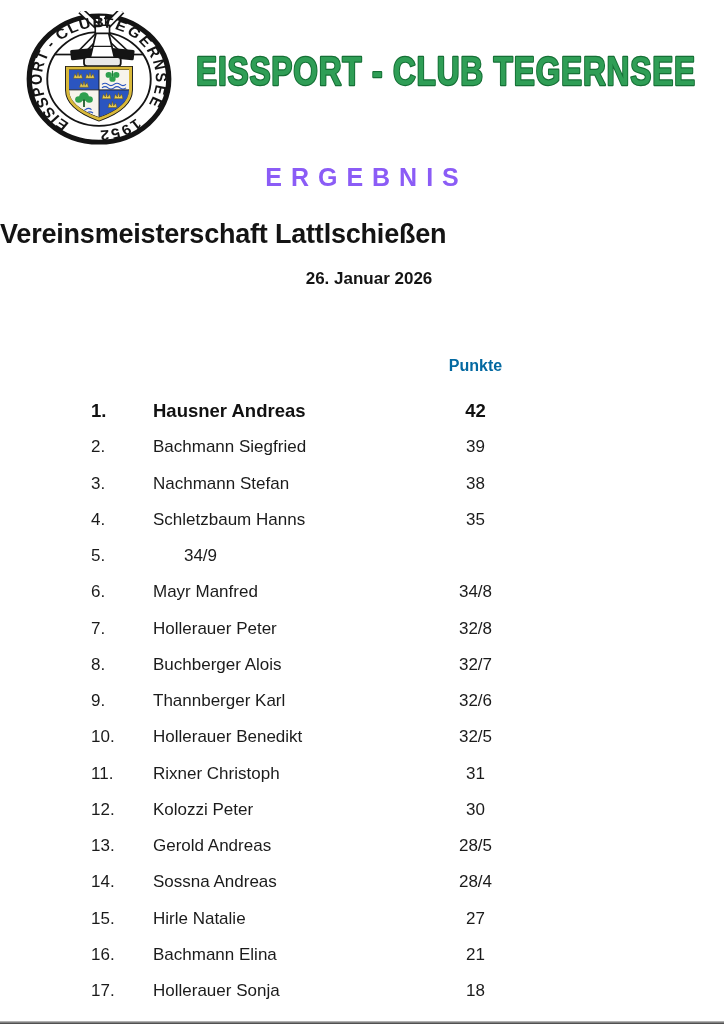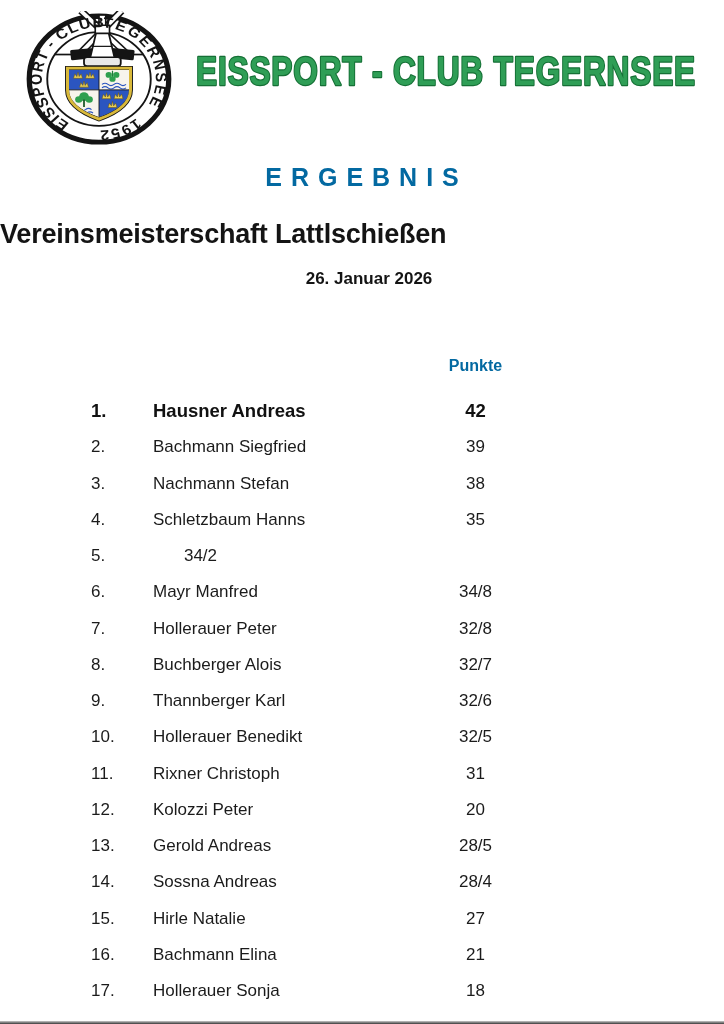--- a/index.html
+++ b/index.html
@@ -53,21 +53,21 @@
   .heading {
     position: absolute;
     top: 163px;
     left: 0;
     right: 0;
     text-align: center;
     font-size: 25px;
     font-weight: bold;
     letter-spacing: 9px;
     text-indent: 9px;
-    color: #0369a1;
+    color: #8b5cf6;
   }
   .event-title {
     position: absolute;
     top: 219px;
     left: 0;
     right: 0;
     text-align: left;
     font-size: 27px;
     font-weight: bold;
     letter-spacing: -0.2px;
@@ -241,21 +241,21 @@
         <span class="name">Nachmann Stefan</span>
         <span class="points">38</span>
       </div>
       <div class="row">
         <span class="rank">4.</span>
         <span class="name">Schletzbaum Hanns</span>
         <span class="points">35</span>
       </div>
       <div class="row">
         <span class="rank">5.</span>
-        <span class="points">34/2</span>
+        <span class="points">34/9</span>
       </div>
       <div class="row">
         <span class="rank">6.</span>
         <span class="name">Mayr Manfred</span>
         <span class="points">34/8</span>
       </div>
       <div class="row">
         <span class="rank">7.</span>
         <span class="name">Hollerauer Peter</span>
         <span class="points">32/8</span>
@@ -276,21 +276,21 @@
         <span class="points">32/5</span>
       </div>
       <div class="row">
         <span class="rank">11.</span>
         <span class="name">Rixner Christoph</span>
         <span class="points">31</span>
       </div>
       <div class="row">
         <span class="rank">12.</span>
         <span class="name">Kolozzi Peter</span>
-        <span class="points">20</span>
+        <span class="points">30</span>
       </div>
       <div class="row">
         <span class="rank">13.</span>
         <span class="name">Gerold Andreas</span>
         <span class="points">28/5</span>
       </div>
       <div class="row">
         <span class="rank">14.</span>
         <span class="name">Sossna Andreas</span>
         <span class="points">28/4</span>

